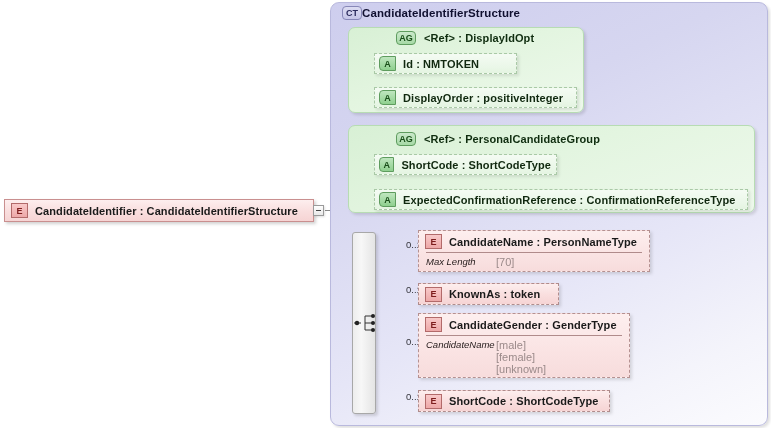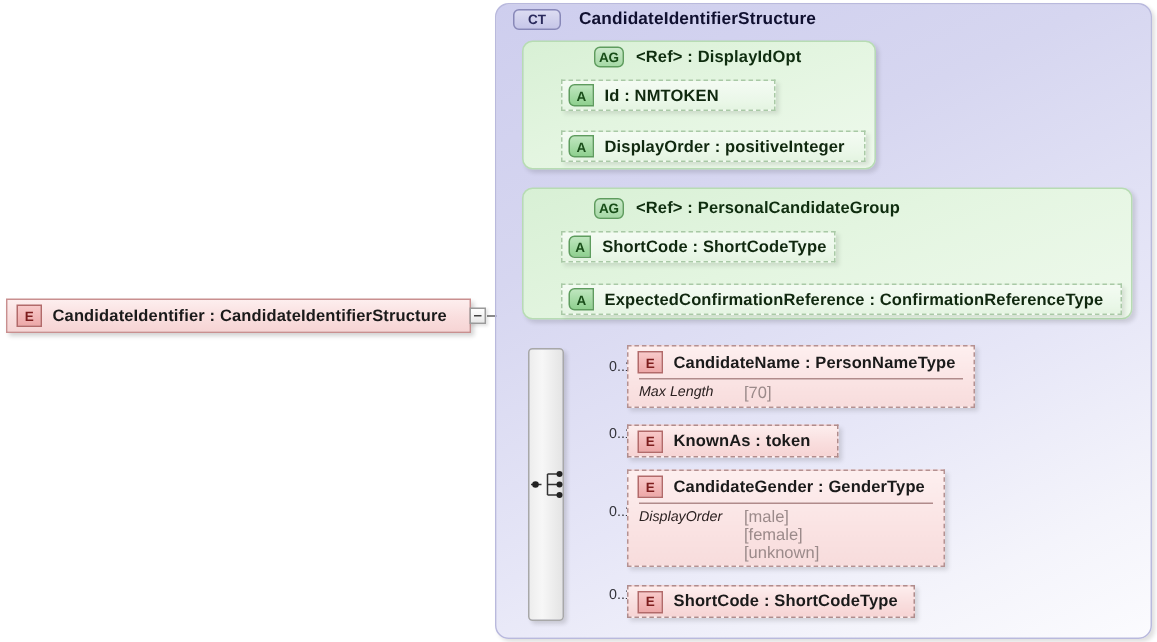--- a/index.html
+++ b/index.html
@@ -43,21 +43,21 @@
     border:1px solid #b26a6a;color:#7d1d1d;
   }
   .badge.a{
     background:linear-gradient(180deg,#bfe6bf,#8fd08f);
     border:1px solid #5e9c5e;color:#194d19;
     border-radius:4px 0 0 4px;
   }
   .badge.ct{
     background:linear-gradient(180deg,#dcdcf2,#c6c6e8);
     border:1px solid #8888b8;color:#2a2a5c;
-    border-radius:4px;width:32px;height:14px;margin-right:12px;
+    border-radius:4px;width:20px;height:14px;margin-right:0;
   }
   .badge.ag{
     background:linear-gradient(180deg,#cbe9cb,#a6d9a6);
     border:1px solid #5e9c5e;color:#184d18;
     border-radius:4px;width:20px;height:14px;margin-right:8px;margin-left:40px;
   }
   .lbl{font-weight:bold;font-size:11px;letter-spacing:.1px;}
 
   
   #ct-container{
@@ -263,21 +263,21 @@
   </div>
 
   <div class="card" style="left:390px;top:336px;">0..1</div>
   <div class="detail-box" style="left:418px;top:313px;width:212px;height:65px;">
     <div class="detail-head">
       <span class="badge e">E</span>
       <span class="lbl">CandidateGender : GenderType</span>
     </div>
     <div class="detail-rule"></div>
     <div class="facet-row">
-      <span class="facet-name">DisplayOrder</span>
+      <span class="facet-name">CandidateName</span>
       <span class="facet-vals">
         <div>[male]</div>
         <div>[female]</div>
         <div>[unknown]</div>
       </span>
     </div>
   </div>
 
   <div class="card" style="left:390px;top:391px;">0..1</div>
   <div class="elem-box dashed" style="left:418px;top:390px;width:192px;height:22px;">

